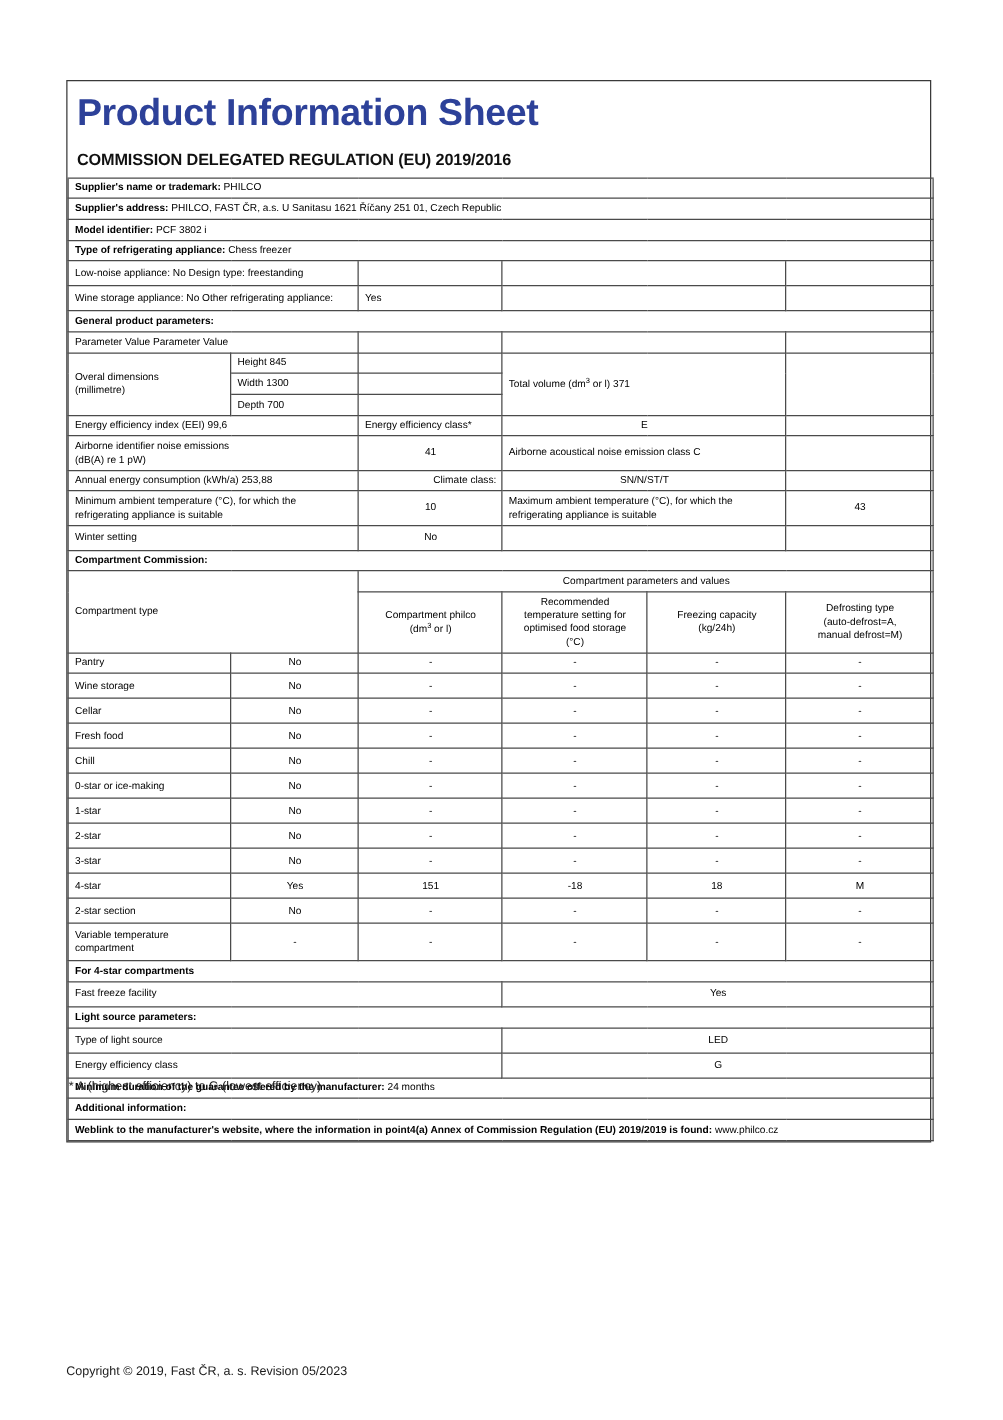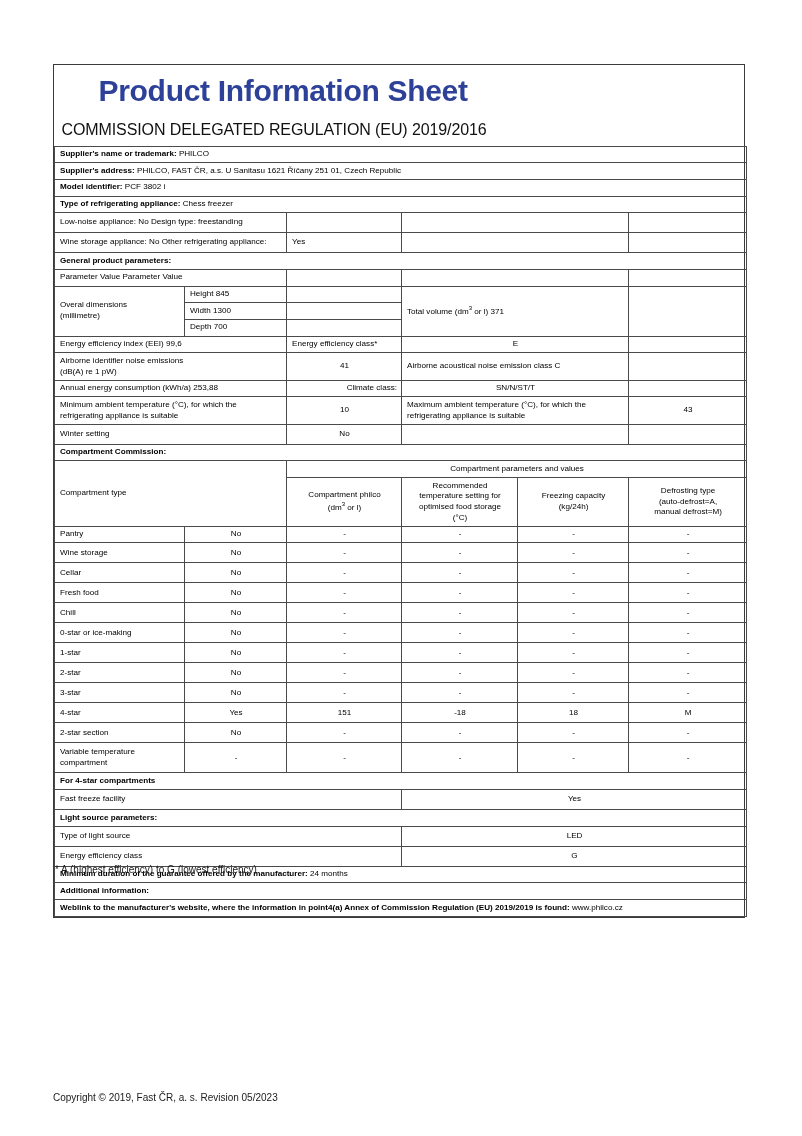--- a/index.html
+++ b/index.html
@@ -45,30 +45,29 @@
   .title-cell {
     border: none !important;
     padding: 10px 6px 3px 7px !important;
   }
   .title {
     color: #2d4199;
     font-size: 30px;
     font-weight: bold;
     letter-spacing: -0.3px;
     line-height: 1.05;
-    margin-left: 37px;
   }
   .subtitle-cell {
     border: none !important;
     border-bottom: 0.8px solid #4a4a4a !important;
     padding: 9px 6px 6px 7px !important;
   }
   .subtitle {
-    font-size: 16px;
-    font-weight: normal;
+    font-size: 13px;
+    font-weight: bold;
     color: #111111;
     letter-spacing: -0.1px;
   }
   .b { font-weight: bold; }
   .c { text-align: center; }
   .hdr-sec {
     font-weight: bold;
   }
   .small-sup {
     font-size: 6px;

